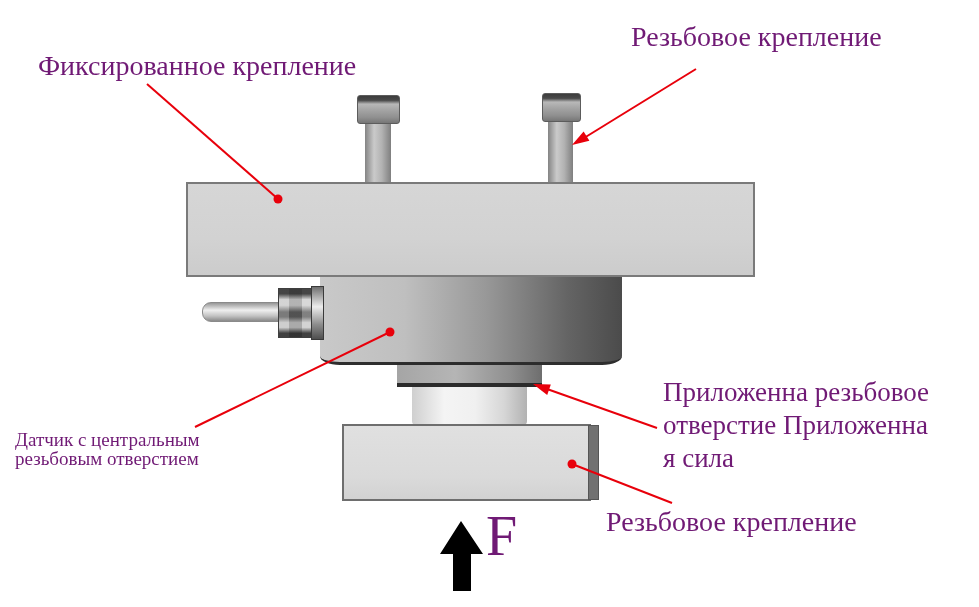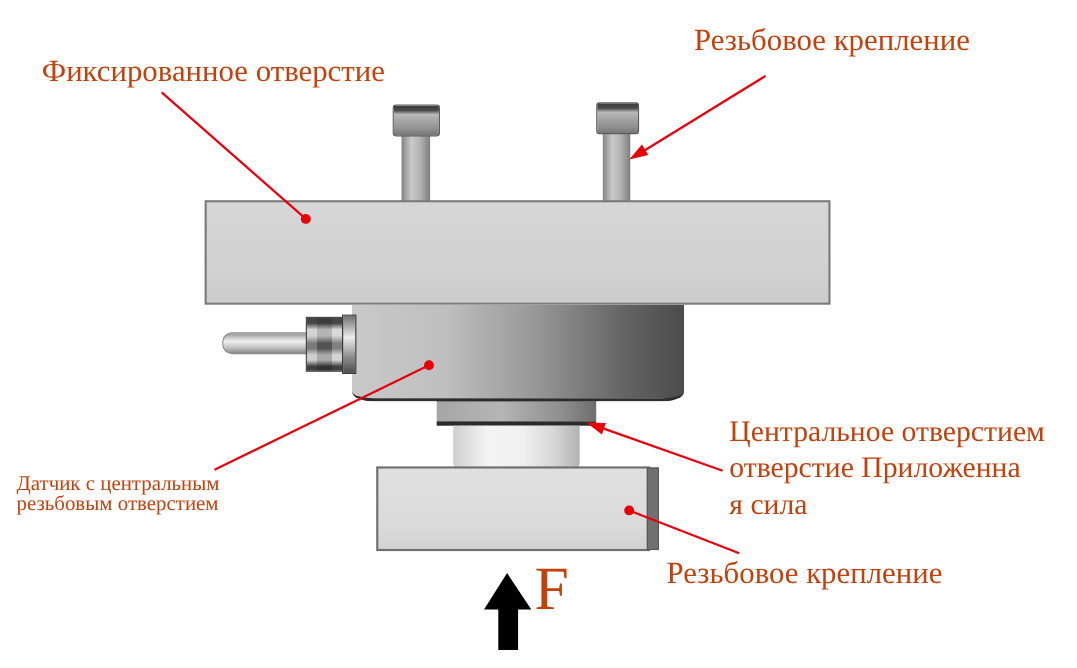--- a/index.html
+++ b/index.html
@@ -89,21 +89,21 @@
     left: 588px; top: 425px; width: 11px; height: 75px;
     background: #717171;
     border: 1px solid #555555;
   }
 
   
   .label {
     position: absolute; z-index: 4;
     font-size: 28px; line-height: 1.0;
     white-space: pre-line;
-    color: #c2410c;
+    color: #701a75;
   }
   .label-fixed-base      { left: 38px;  top: 52px; }
   .label-fastener-top    { left: 631px; top: 23px; }
   .label-sensor          { left: 15px;  top: 430px; font-size: 19px; }
   .label-central-hole    { left: 663px; top: 376px; font-size: 27px; line-height: 1.22; }
   .label-fastener-bottom { left: 606px; top: 508px; }
   .label-force {
     left: 486px; top: 508px;
     font-size: 56px; line-height: 1.0; z-index: 4;
   }
@@ -156,27 +156,27 @@
     </g>
 
     <g>
       <circle cx="572" cy="464" r="4.5" fill="#e8000b"></circle>
       <line x1="572" y1="464" x2="672" y2="503" stroke="#e8000b" stroke-width="2"></line>
     </g>
 
     <polygon fill="#000000" points="461,521 440,554 453,554 453,591 471,591 471,554 483,554"></polygon>
   </svg>
 
-  <div class="label label-fixed-base">Фиксированное отверстие</div>
+  <div class="label label-fixed-base">Фиксированное крепление</div>
 
   <div class="label label-fastener-top">Резьбовое крепление</div>
 
   <div class="label label-sensor">Датчик с центральным
 резьбовым отверстием</div>
 
-  <div class="label label-central-hole">Центральное отверстием
+  <div class="label label-central-hole">Приложенна резьбовое
 отверстие Приложенна
 я сила</div>
 
   <div class="label label-fastener-bottom">Резьбовое крепление</div>
 
   <div class="label label-force">F</div>
 </div>
 
 </body></html>

